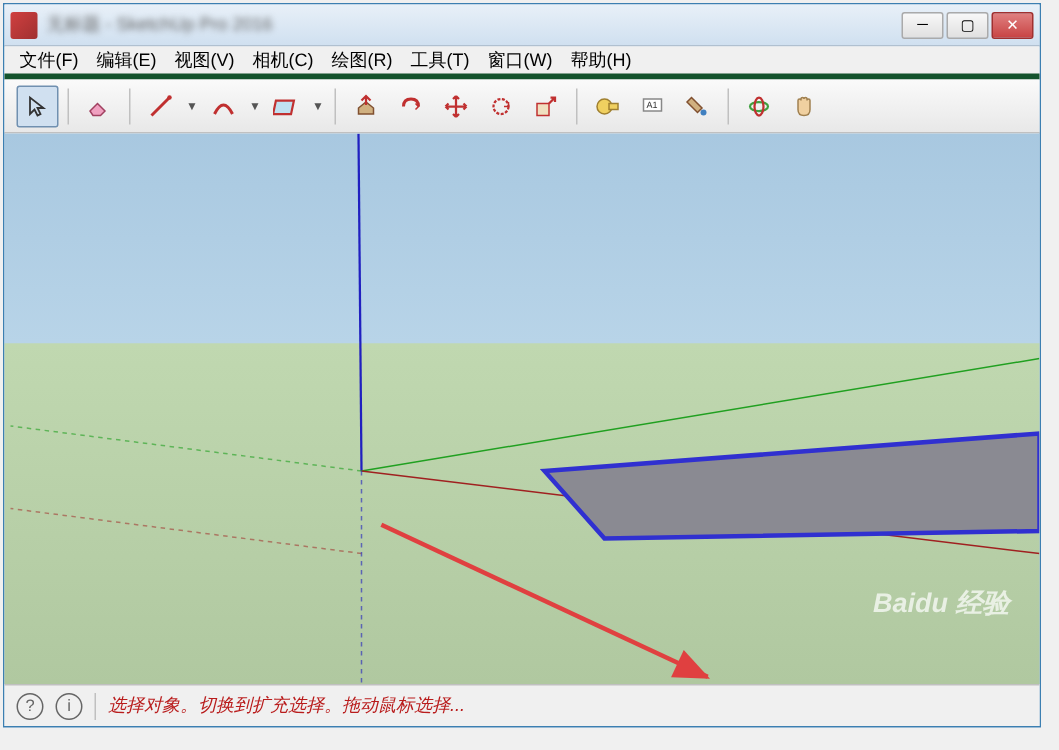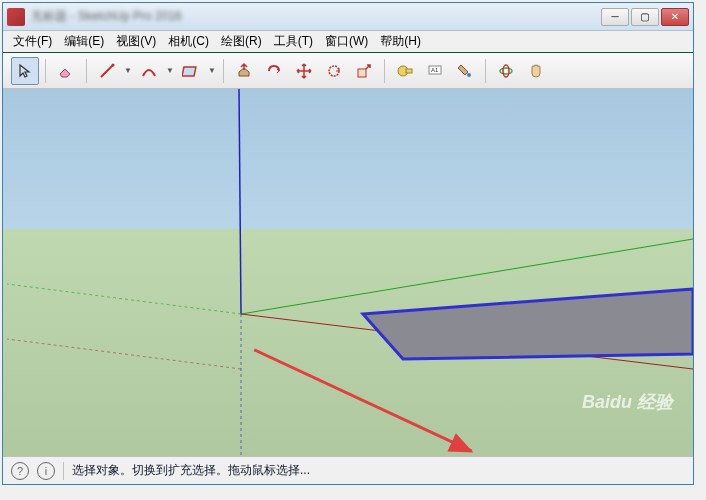--- a/index.html
+++ b/index.html
@@ -7,41 +7,41 @@
     
     .window { width: 692px; height: 483px; margin: 2px; border: 1px solid #3c7fb1; background: #fff; display: flex; flex-direction: column; }
     
     .titlebar { height: 28px; background: linear-gradient(#e8f0f8, #d0e0f0); display: flex; align-items: center; padding: 0 4px; border-bottom: 1px solid #b0c0d0; }
     .app-icon { width: 18px; height: 18px; background: linear-gradient(135deg, #d04040, #a03030); border-radius: 2px; margin-right: 6px; }
     .title { flex: 1; color: #666; filter: blur(2px); }
     .win-controls { display: flex; gap: 2px; }
     .win-btn { width: 28px; height: 18px; border: 1px solid #aaa; background: linear-gradient(#f8f8f8, #e0e0e0); display: flex; align-items: center; justify-content: center; font-size: 10px; cursor: pointer; border-radius: 2px; }
     .win-btn.close { background: linear-gradient(#e08080, #c84444); color: white; border-color: #a03030; }
     
-    .menubar { height: 22px; background: #f0f0f0; display: flex; align-items: center; padding: 0 4px; border-bottom: 1px solid #14532d; }
+    .menubar { height: 22px; background: #f0f0f0; display: flex; align-items: center; padding: 0 4px; border-bottom: 4px solid #14532d; }
     .menu-item { padding: 2px 6px; cursor: pointer; }
     
     .toolbar { height: 36px; background: linear-gradient(#fafafa, #e8e8e8); display: flex; align-items: center; padding: 0 8px; border-bottom: 1px solid #c0c0c0; gap: 2px; }
     .tool-btn { width: 28px; height: 28px; display: flex; align-items: center; justify-content: center; cursor: pointer; border: 1px solid transparent; border-radius: 2px; }
     .tool-btn.active { background: #d0e0f0; border-color: #7090b0; }
     .tool-dropdown { width: 10px; height: 28px; display: flex; align-items: center; justify-content: center; cursor: pointer; font-size: 8px; color: #555; }
     .tool-sep { width: 1px; height: 24px; background: #c0c0c0; margin: 0 4px; }
     
     .viewport { flex: 1; position: relative; background: linear-gradient(to bottom, #a8c8e0 0%, #b8d4e8 38%, #c0d8b0 38.2%, #b0c8a0 100%); overflow: hidden; }
     
     .arrow { position: absolute; left: 240px; top: 310px; transform: rotate(25deg); }
     .arrow-line { width: 240px; height: 3px; background: #e04040; }
     .arrow-head { position: absolute; right: -2px; top: -8px; width: 0; height: 0; border-left: 24px solid #e04040; border-top: 10px solid transparent; border-bottom: 10px solid transparent; }
     
     .watermark { position: absolute; right: 20px; bottom: 42px; color: rgba(255,255,255,0.7); font-size: 18px; font-weight: bold; font-style: italic; margin-left: 36px; }
     
     .statusbar { height: 28px; background: #f0f0f0; border-top: 1px solid #c0c0c0; display: flex; align-items: center; padding: 0 8px; gap: 8px; }
     .status-icon { width: 18px; height: 18px; border: 1.5px solid #666; border-radius: 50%; display: flex; align-items: center; justify-content: center; font-size: 11px; color: #666; cursor: pointer; }
     .status-sep { width: 1px; height: 18px; background: #c0c0c0; }
-    .status-text { color: #0f172a; }
+    .status-text { color: #b91c1c; font-style: italic; }
     
     svg { display: block; }
   </style>
 </head>
 <body>
 
 <div class="window">
   <div class="titlebar">
     <div class="app-icon"></div>
     <div class="title">无标题 - SketchUp Pro 2016</div>

